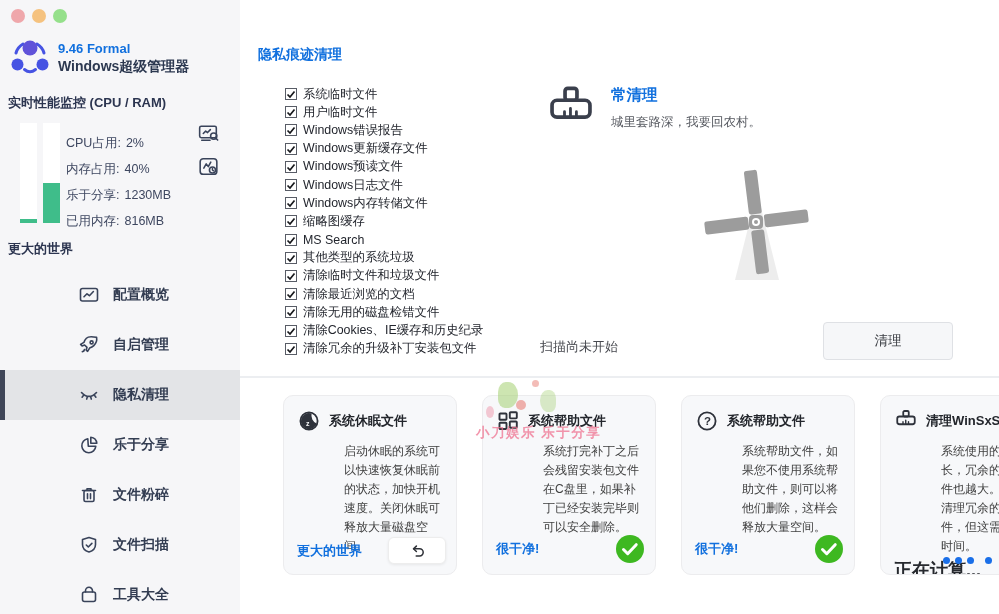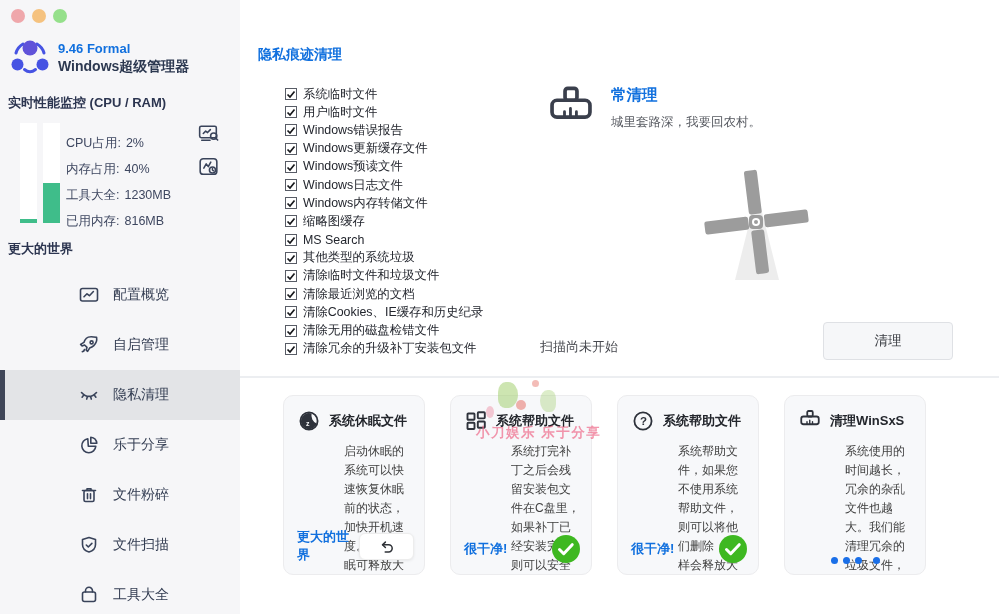--- a/index.html
+++ b/index.html
@@ -29,21 +29,21 @@
   .perf-ic1 { top:121px; } .perf-ic2 { top:154px; }
 
   .world-label { position:absolute; left:8px; top:240px; font-size:13px; font-weight:700; color:#2c3550; }
 
   .menu { position:absolute; left:0; top:270px; width:240px; }
   .menu-item { height:50px; display:flex; align-items:center; padding-left:78px; gap:13px;
     position:relative; cursor:pointer; color:#333d52; }
   .menu-item.active { background:#e3e4e7; }
   .menu-item.active::before { content:""; position:absolute; left:0; top:0; bottom:0; width:5px; background:#3f4658; }
   .mi-icon { width:22px; height:22px; display:flex; align-items:center; justify-content:center; color:#39435a; }
-  .mi-label { font-size:14px; font-weight:400; }
+  .mi-label { font-size:14px; font-weight:700; }
 
   
   .wctl { position:absolute; top:8px; left:868px; display:flex; gap:17px; }
   .wctl .ic { width:18px; height:18px; display:flex; align-items:center; justify-content:center;
     color:#2c3342; cursor:pointer; }
 
   
   .main { position:absolute; left:240px; top:0; width:759px; height:614px; background:#fff; }
   .page-title { position:absolute; left:18px; top:46px; font-size:14px; font-weight:700; color:#1170de; }
 
@@ -74,21 +74,21 @@
 
   .scan-status { position:absolute; left:300px; top:338px; font-size:13px; color:#47494f; }
   .clean-btn { position:absolute; left:583px; top:322px; width:130px; height:38px;
     background:#f6f7f9; border:1px solid #dfe1e5; border-radius:4px; font-size:13.5px; color:#393c42;
     font-family:inherit; cursor:pointer; }
 
   .divider { position:absolute; left:0; top:376px; width:759px; height:2px; background:#eceef1; }
 
   
   .cards { position:absolute; left:43px; top:395px; display:flex; gap:25px; }
-  .card { width:142px; height:180px; background:#f7f8fa; border:1px solid #ececee; border-radius:10px;
+  .card { width:174px; height:180px; background:#f7f8fa; border:1px solid #ececee; border-radius:10px;
     padding:13px 11px 2px 13px; position:relative; overflow:hidden; }
   .card-head { display:flex; align-items:center; gap:8px; }
   .card-icon { width:24px; height:24px; color:#2e323b; flex:0 0 auto; }
   .card-title { font-size:13px; font-weight:700; color:#23262c; white-space:nowrap; }
   .card-body { margin-top:9px; font-size:12px; line-height:1.58; color:#404040;margin-left:47px; }
   .card-foot { position:absolute; left:13px; right:10px; bottom:10px; display:flex;
     align-items:center; justify-content:space-between; }
   .card-status { color:#1170de; font-weight:700; font-size:13px; }
   .undo-btn { width:58px; height:27px; background:#fff; border:1px solid #ededed; border-radius:6px;
     display:flex; align-items:center; justify-content:center; box-shadow:0 1px 3px rgba(0,0,0,.07);
@@ -150,21 +150,21 @@
     <div class="stats">
       <div class="stat">
           <span>CPU占用:</span>
           <span>2%</span>
         </div>
       <div class="stat">
           <span>内存占用:</span>
           <span>40%</span>
         </div>
       <div class="stat">
-          <span>工具大全:</span>
+          <span>乐于分享:</span>
           <span>1230MB</span>
         </div>
       <div class="stat">
           <span>已用内存:</span>
           <span>816MB</span>
         </div>
     </div>
 
     <span class="perf-ic perf-ic1">
       <svg viewBox="0 0 24 24" width="25" height="25" fill="none" stroke="currentColor" stroke-width="1.5" stroke-linecap="round" stroke-linejoin="round">
@@ -377,29 +377,29 @@
             </svg>
           </span>
           <span class="chk-label">清除最近浏览的文档</span>
         </label>
       <label class="chk-row">
           <span class="chk">
             <svg viewBox="0 0 10 10" width="10" height="10" fill="none" stroke="#17181c" stroke-width="1.7">
               <path d="M1.5 5.5l2.5 2.5 4.5-5.5"></path>
             </svg>
           </span>
+          <span class="chk-label">清除无用的磁盘检错文件</span>
+        </label>
+      <label class="chk-row">
+          <span class="chk">
+            <svg viewBox="0 0 10 10" width="10" height="10" fill="none" stroke="#17181c" stroke-width="1.7">
+              <path d="M1.5 5.5l2.5 2.5 4.5-5.5"></path>
+            </svg>
+          </span>
           <span class="chk-label">清除Cookies、IE缓存和历史纪录</span>
-        </label>
-      <label class="chk-row">
-          <span class="chk">
-            <svg viewBox="0 0 10 10" width="10" height="10" fill="none" stroke="#17181c" stroke-width="1.7">
-              <path d="M1.5 5.5l2.5 2.5 4.5-5.5"></path>
-            </svg>
-          </span>
-          <span class="chk-label">清除无用的磁盘检错文件</span>
         </label>
       <label class="chk-row">
           <span class="chk">
             <svg viewBox="0 0 10 10" width="10" height="10" fill="none" stroke="#17181c" stroke-width="1.7">
               <path d="M1.5 5.5l2.5 2.5 4.5-5.5"></path>
             </svg>
           </span>
           <span class="chk-label">清除冗余的升级补丁安装包文件</span>
         </label>
     </div>

